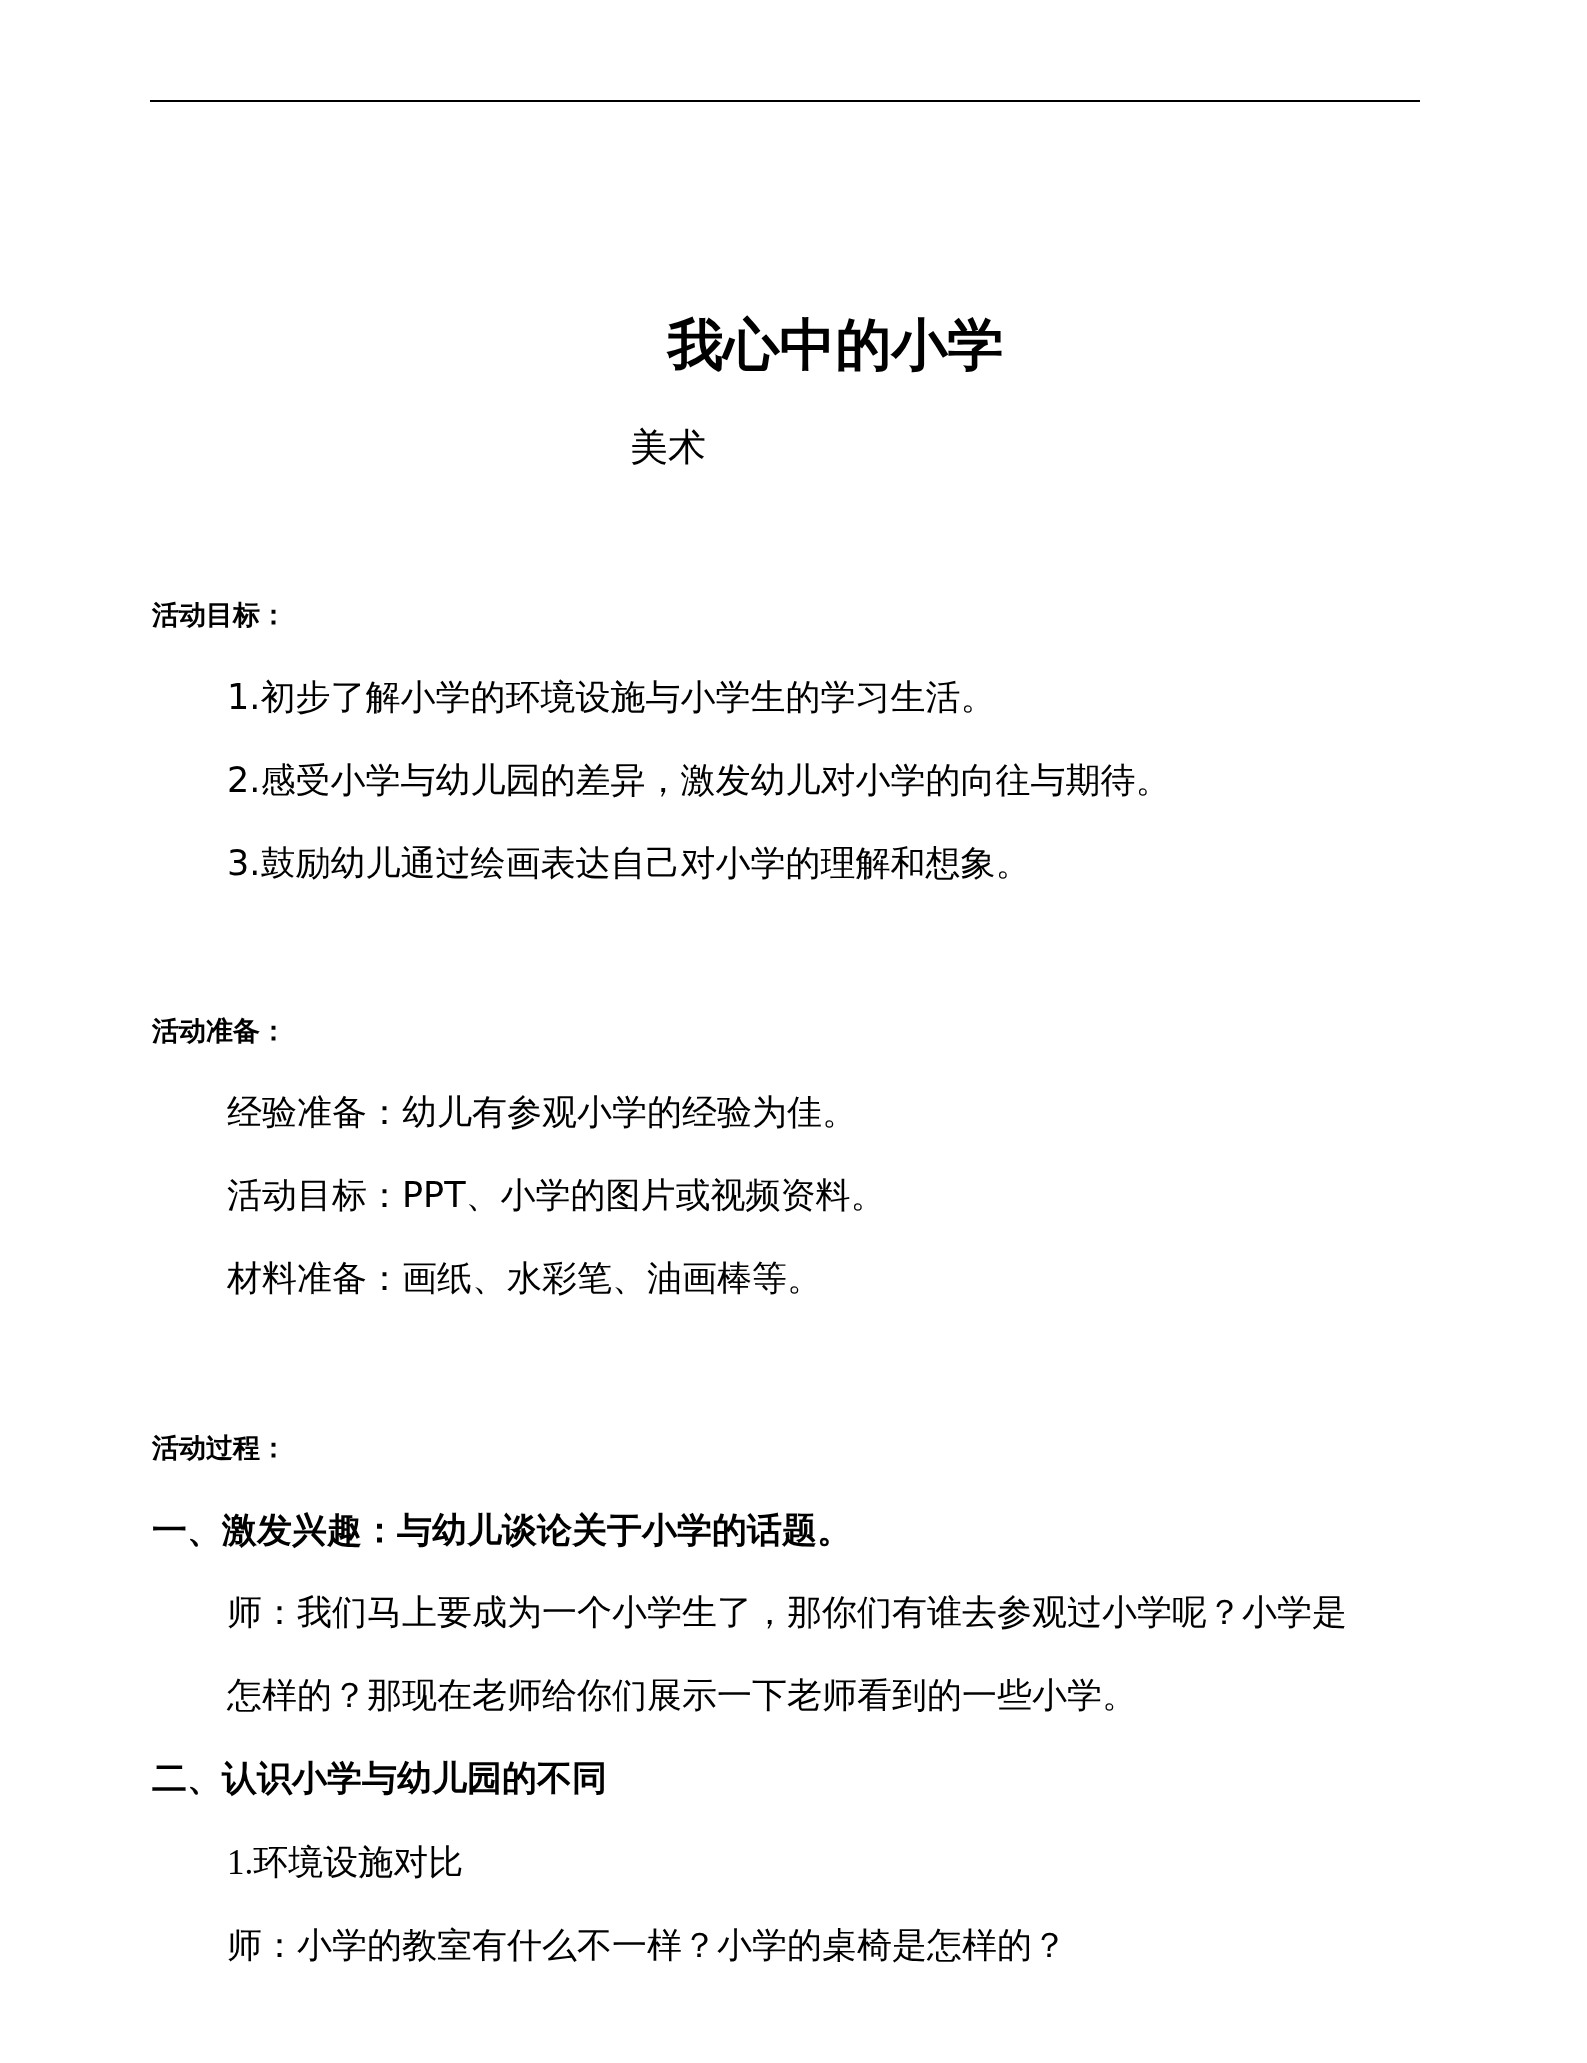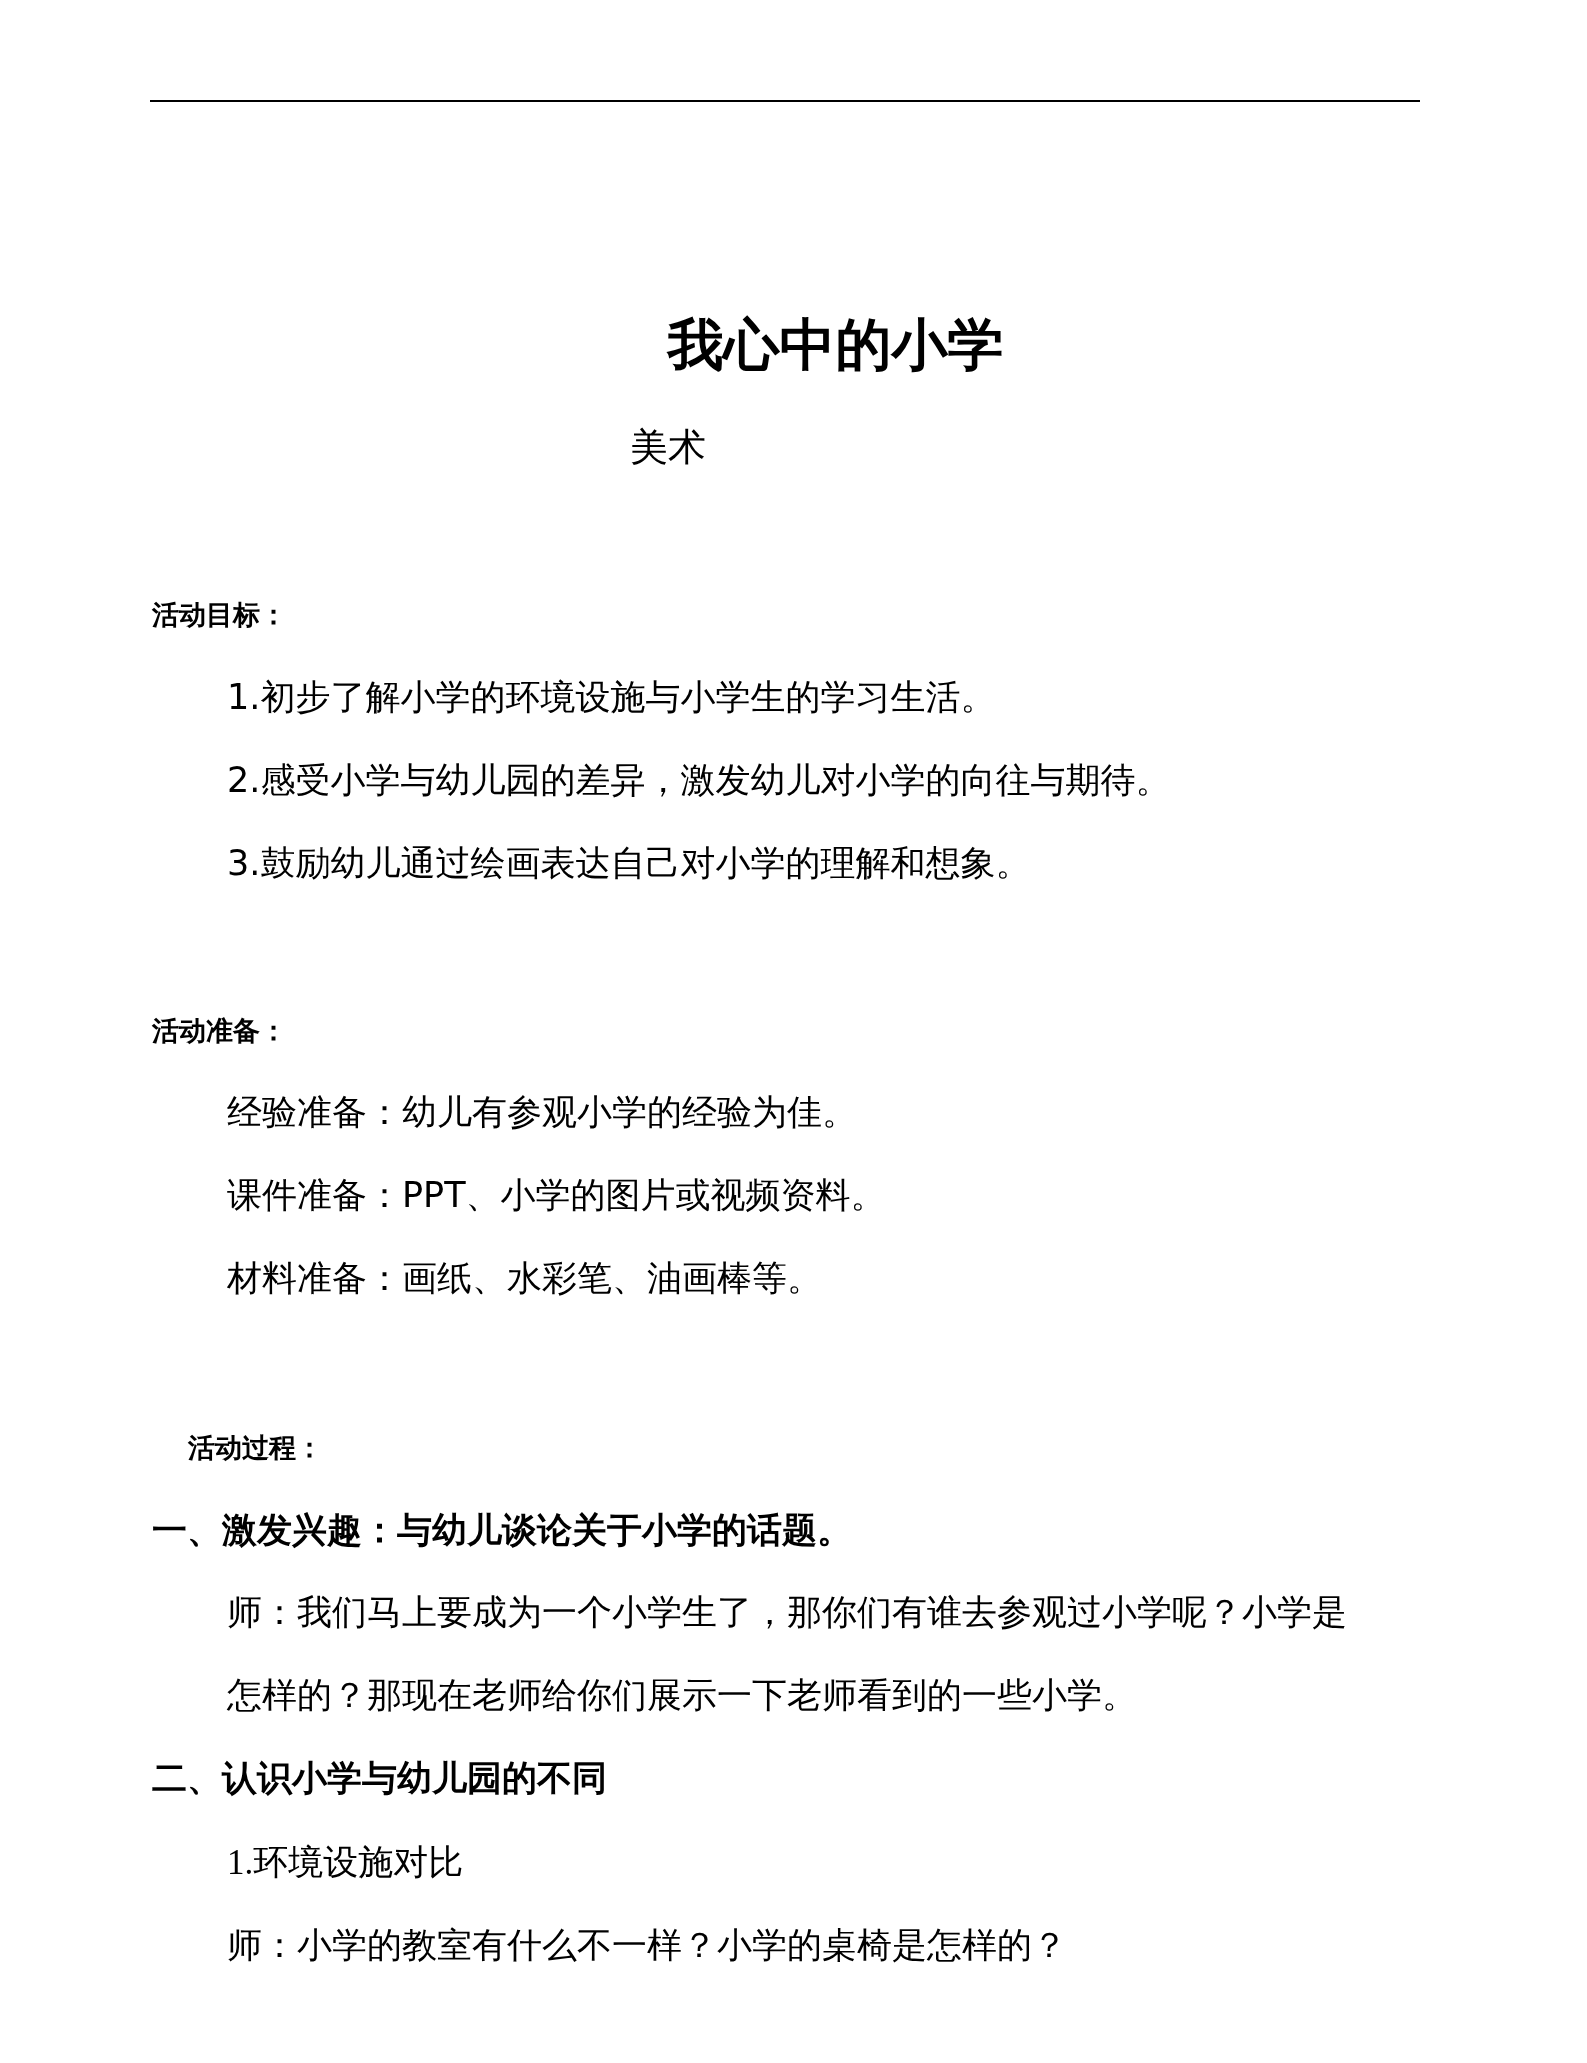--- a/index.html
+++ b/index.html
@@ -68,22 +68,22 @@
 <div class="line title">我心中的小学</div>
 <div class="line subtitle">美术</div>
 
 <div class="line heading" style="top:614px;">活动目标：</div>
 <div class="line item" style="top:697px;">1.初步了解小学的环境设施与小学生的学习生活。</div>
 <div class="line item" style="top:780px;">2.感受小学与幼儿园的差异，激发幼儿对小学的向往与期待。</div>
 <div class="line item" style="top:863px;">3.鼓励幼儿通过绘画表达自己对小学的理解和想象。</div>
 
 <div class="line heading" style="top:1030px;">活动准备：</div>
 <div class="line item" style="top:1112px;">经验准备：幼儿有参观小学的经验为佳。</div>
-<div class="line item" style="top:1195px;">课件准备：PPT、小学的图片或视频资料。</div>
+<div class="line item" style="top:1195px;">活动目标：PPT、小学的图片或视频资料。</div>
 <div class="line item" style="top:1278px;">材料准备：画纸、水彩笔、油画棒等。</div>
 
-<div class="line heading" style="top:1447px;margin-left:36px;">活动过程：</div>
+<div class="line heading" style="top:1447px;">活动过程：</div>
 <div class="line step" style="top:1530px;">一、激发兴趣：与幼儿谈论关于小学的话题。</div>
 <div class="line item" style="top:1612px;">师：我们马上要成为一个小学生了，那你们有谁去参观过小学呢？小学是</div>
 <div class="line item" style="top:1695px;">怎样的？那现在老师给你们展示一下老师看到的一些小学。</div>
 <div class="line step" style="top:1778px;">二、认识小学与幼儿园的不同</div>
 <div class="line item" style="top:1862px;font-family:Liberation Serif, serif;">1.环境设施对比</div>
 <div class="line item" style="top:1945px;">师：小学的教室有什么不一样？小学的桌椅是怎样的？</div>
 
 </body></html>

